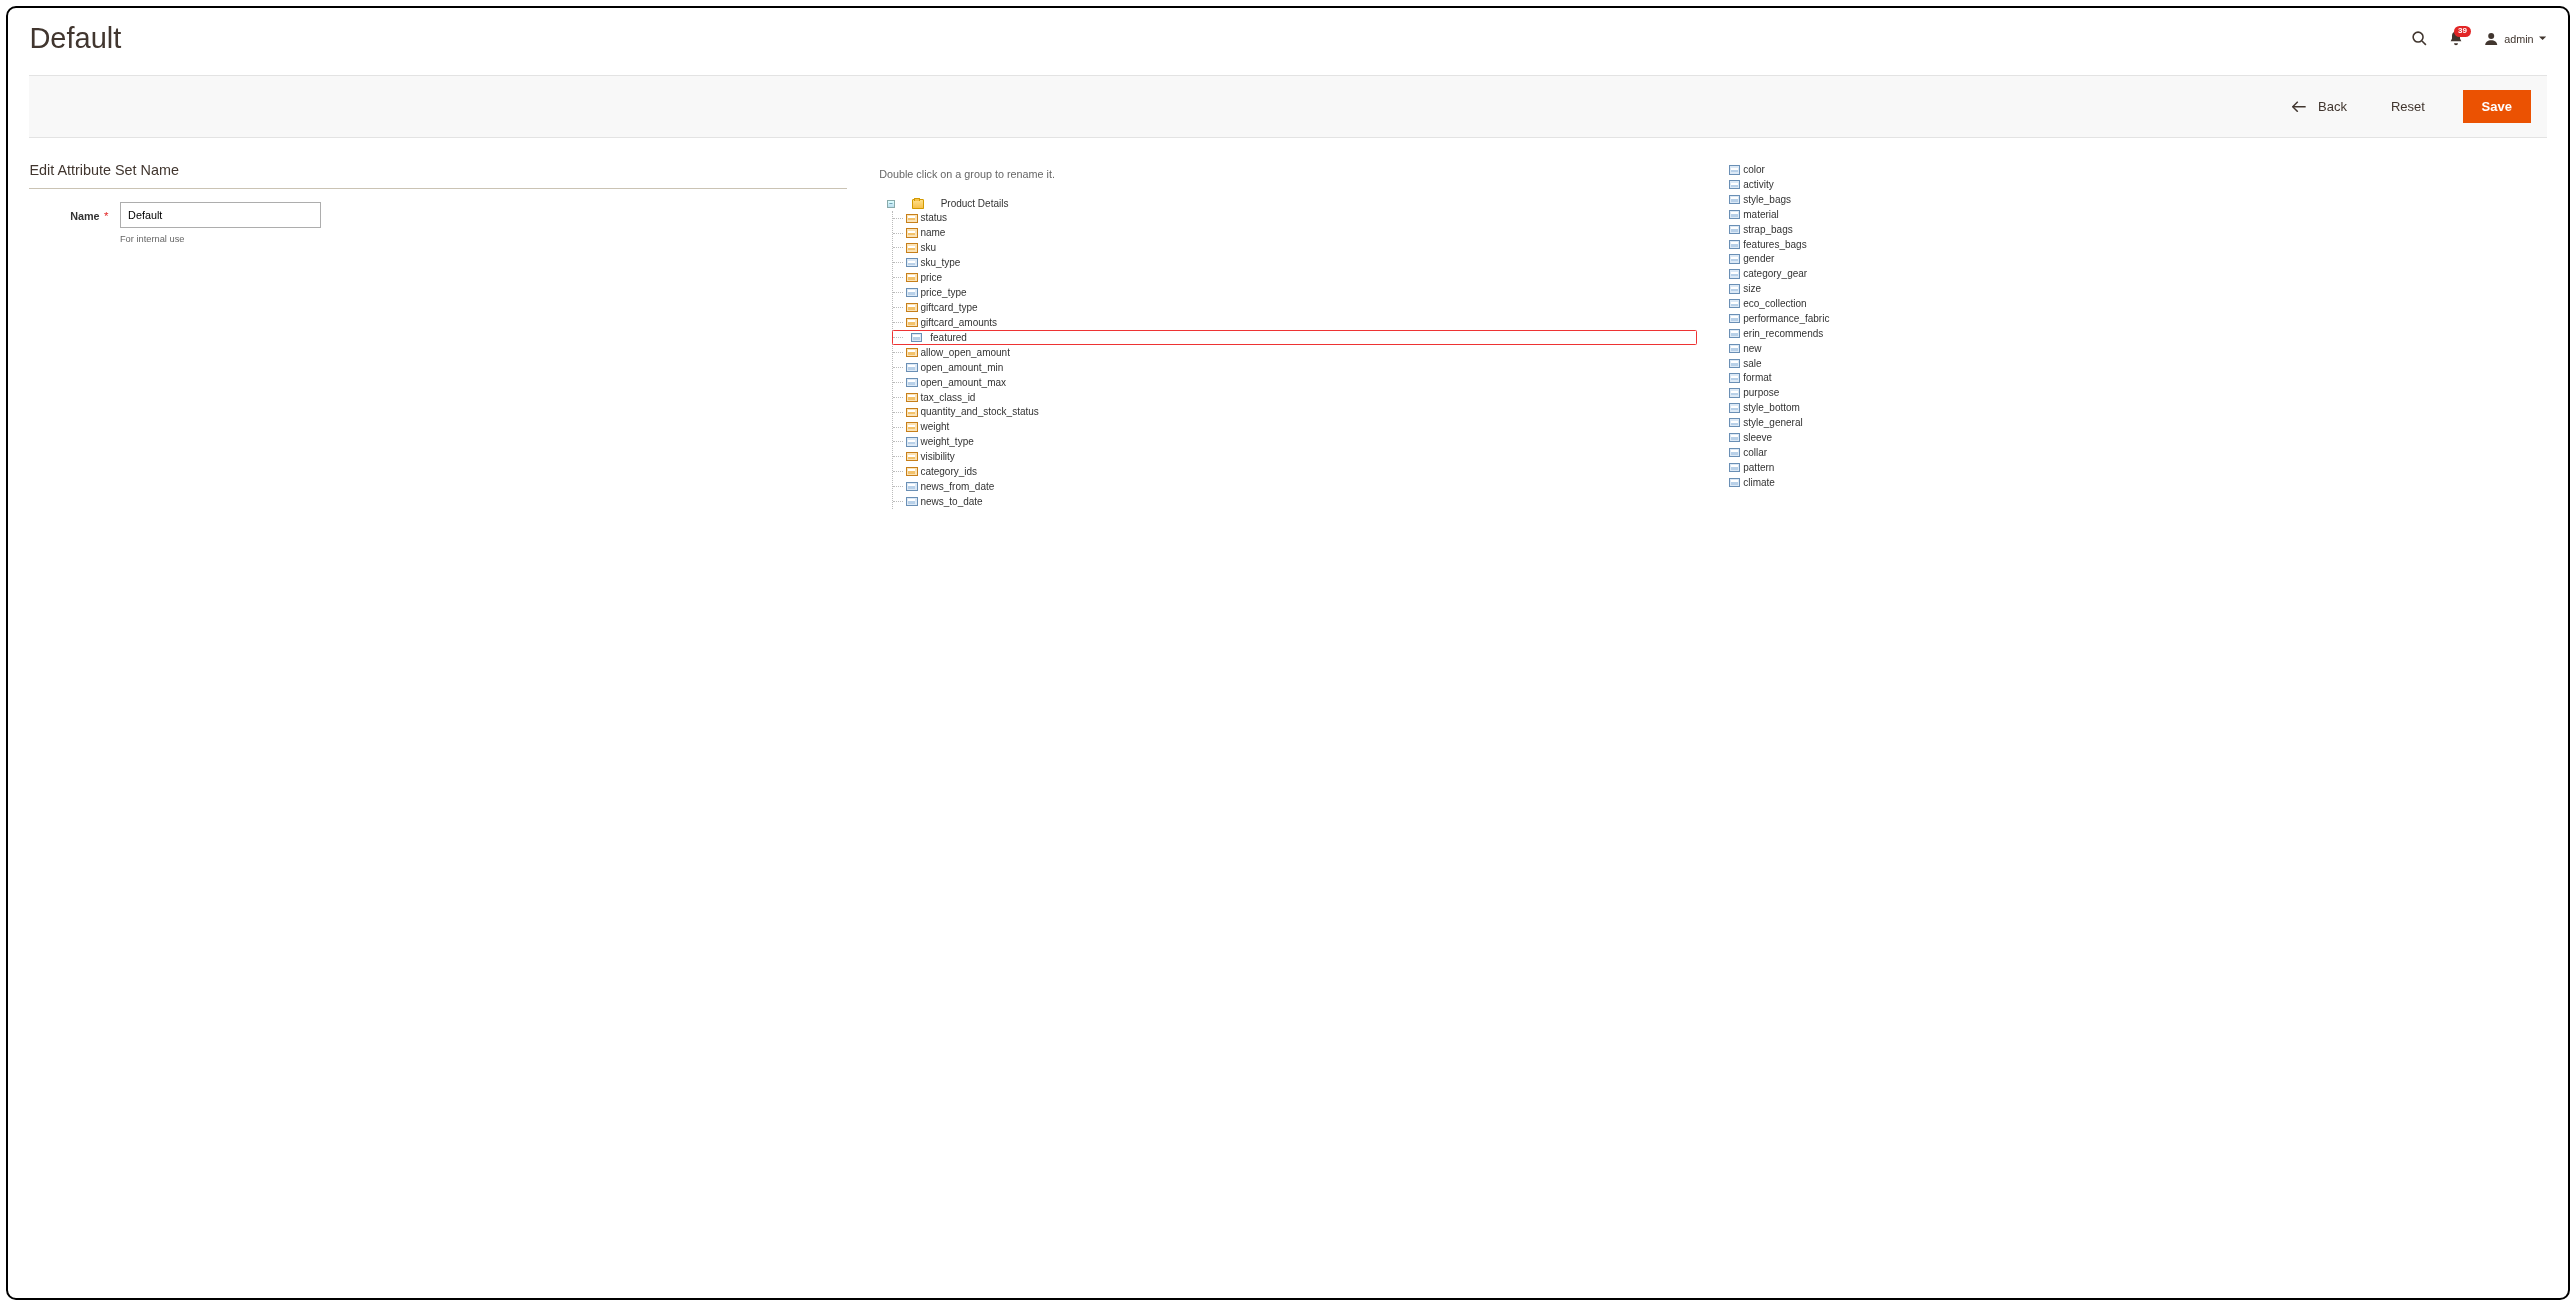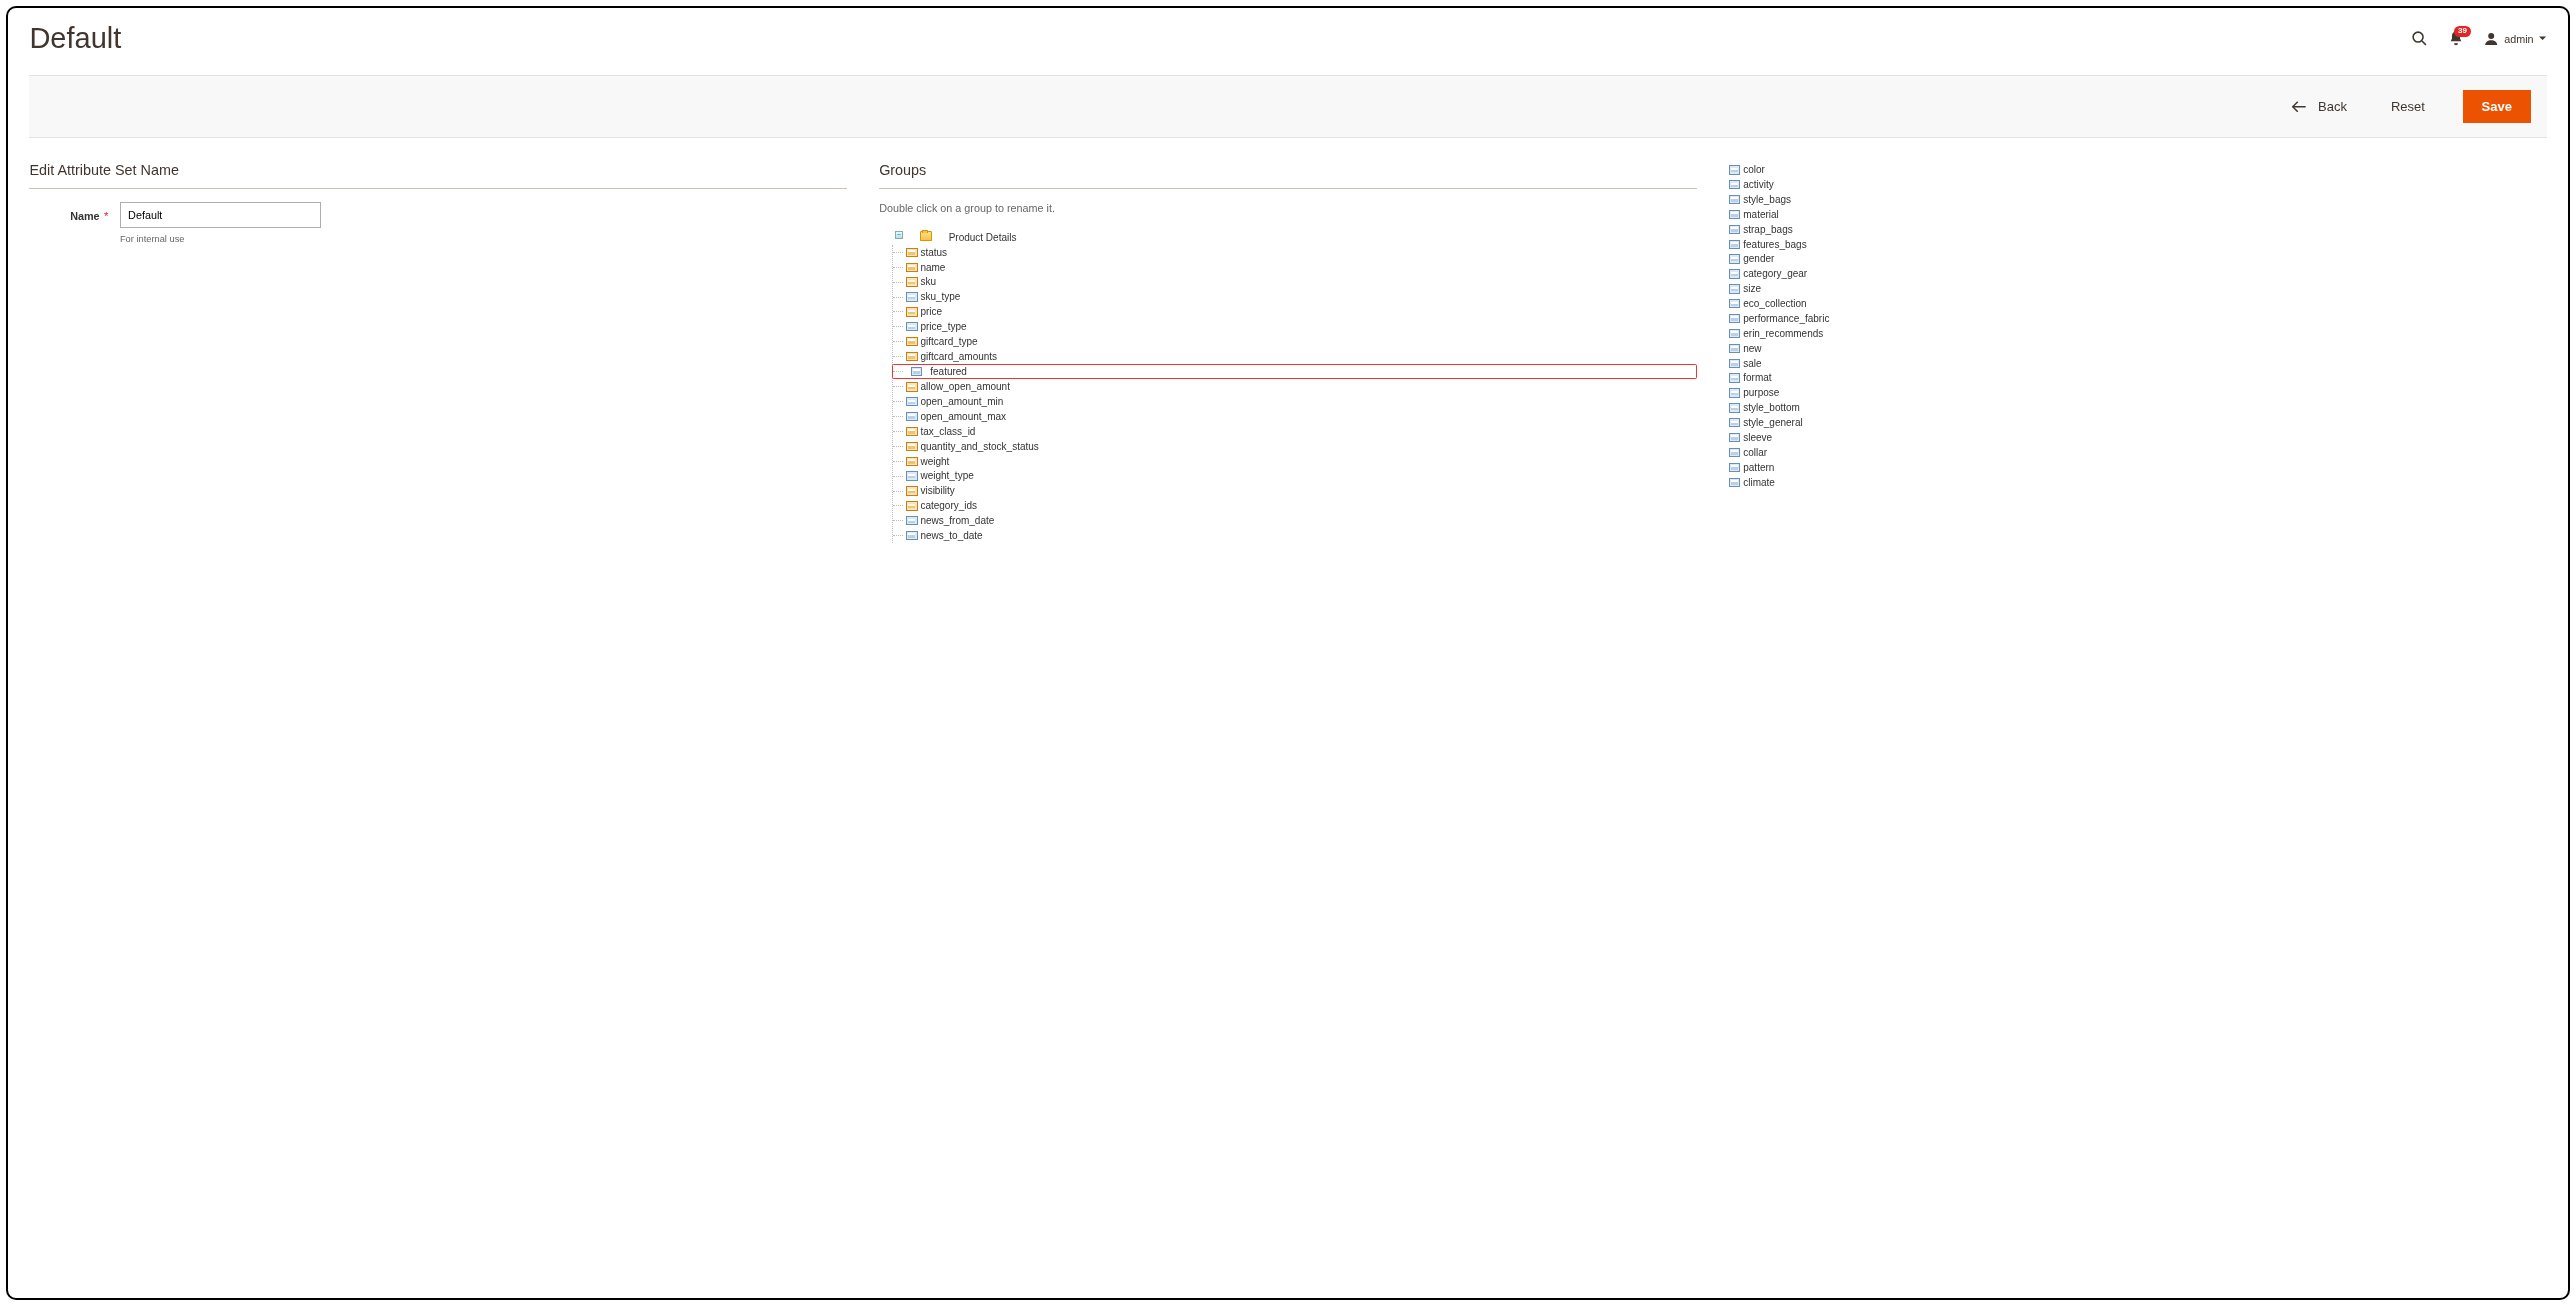--- a/index.html
+++ b/index.html
@@ -23,21 +23,21 @@
   .form-row { display:flex; align-items:flex-start; gap:11.5px; }
   .form-label-wrap { width:79px; text-align:right; padding-top:7.2px; }
   .form-label { font-size:10.8px; font-weight:600; color:#333; }
   .req { color:#e22626; margin-left:4.3px; }
   .text-input { width:201px; padding:5.8px 7.2px; font-size:10.8px; border:0.7px solid #adadad; }
   .hint { font-size:9.3px; color:#666; margin-top:5.8px; }
   .btn-gray { background:#e3e3e3; border:0.7px solid #adadad; color:#41362f; font-size:10.8px; font-weight:600; padding:7.2px 13px; cursor:pointer; }
   .group-btns { display:flex; gap:8.6px; }
   .group-hint { font-size:10.8px; color:#666; margin-top:5.8px; }
   .tree { margin-top:17px; font-size:10px; line-height:1.35; }
-  .tree-root { display:flex; align-items:flex-start; gap:17px; margin-left:16px; }
+  .tree-root { display:flex; align-items:center; gap:17px; margin-left:8px; }
   .toggle { width:8px; height:8px; border:0.7px solid #8aa; background:linear-gradient(#dff,#bde); font-size:6.5px; display:flex; align-items:center; justify-content:center; color:#046; cursor:pointer; }
   .folder-icon { width:11.5px; height:9.3px; background:linear-gradient(#ffe08a,#f7c14b); border:0.7px solid #d29a00; border-radius:1.4px 1.4px 0.7px 0.7px; position:relative; }
   .folder-icon::before { content:""; position:absolute; top:-2.2px; left:0.7px; width:4.3px; height:2.2px; background:#f7c14b; border:0.7px solid #d29a00; border-bottom:none; border-radius:0.7px 0.7px 0 0; }
   .tree-children { margin-left:13px; border-left:0.7px dotted #bbb; padding-left:0; }
   .tree-item { display:flex; align-items:center; gap:2.9px; padding:0.7px 0 0.7px 0; position:relative; }
   .tree-item::before { content:""; display:inline-block; width:10px; border-top:0.7px dotted #bbb; margin-left:0; }
   .attr-icon { width:11.5px; height:9.3px; border:0.7px solid #6a8fb5; background:#dce9f6; position:relative; flex-shrink:0; }
   .attr-icon::after { content:""; position:absolute; left:1.4px; top:1.4px; right:1.4px; bottom:1.4px; background:linear-gradient(to bottom,#fff 45%,#b8d0e8 45%); }
   .attr-icon.sys { border-color:#c77f1a; background:#fbe3b6; }
   .attr-icon.sys::after { background:linear-gradient(to bottom,#fff 45%,#f3c26b 45%); }
@@ -101,21 +101,20 @@
           <span class="form-label">Name</span><span class="req">*</span>
         </div>
         <div>
           <input class="text-input" type="text" value="Default" style="">
           <div class="hint">For internal use</div>
         </div>
       </div>
     </div>
 
     <div class="col">
-      <h2 class="section-title">Groups</h2>
       <div class="group-hint">Double click on a group to rename it.</div>
       <div class="tree">
         <div class="tree-root">
           <span class="toggle">−</span>
           <span class="folder-icon"></span>
           <span class="tree-label">Product Details</span>
         </div>
         <div class="tree-children" id="tree-children">
               <div class="tree-item">
                 <span class="attr-icon sys"></span>

